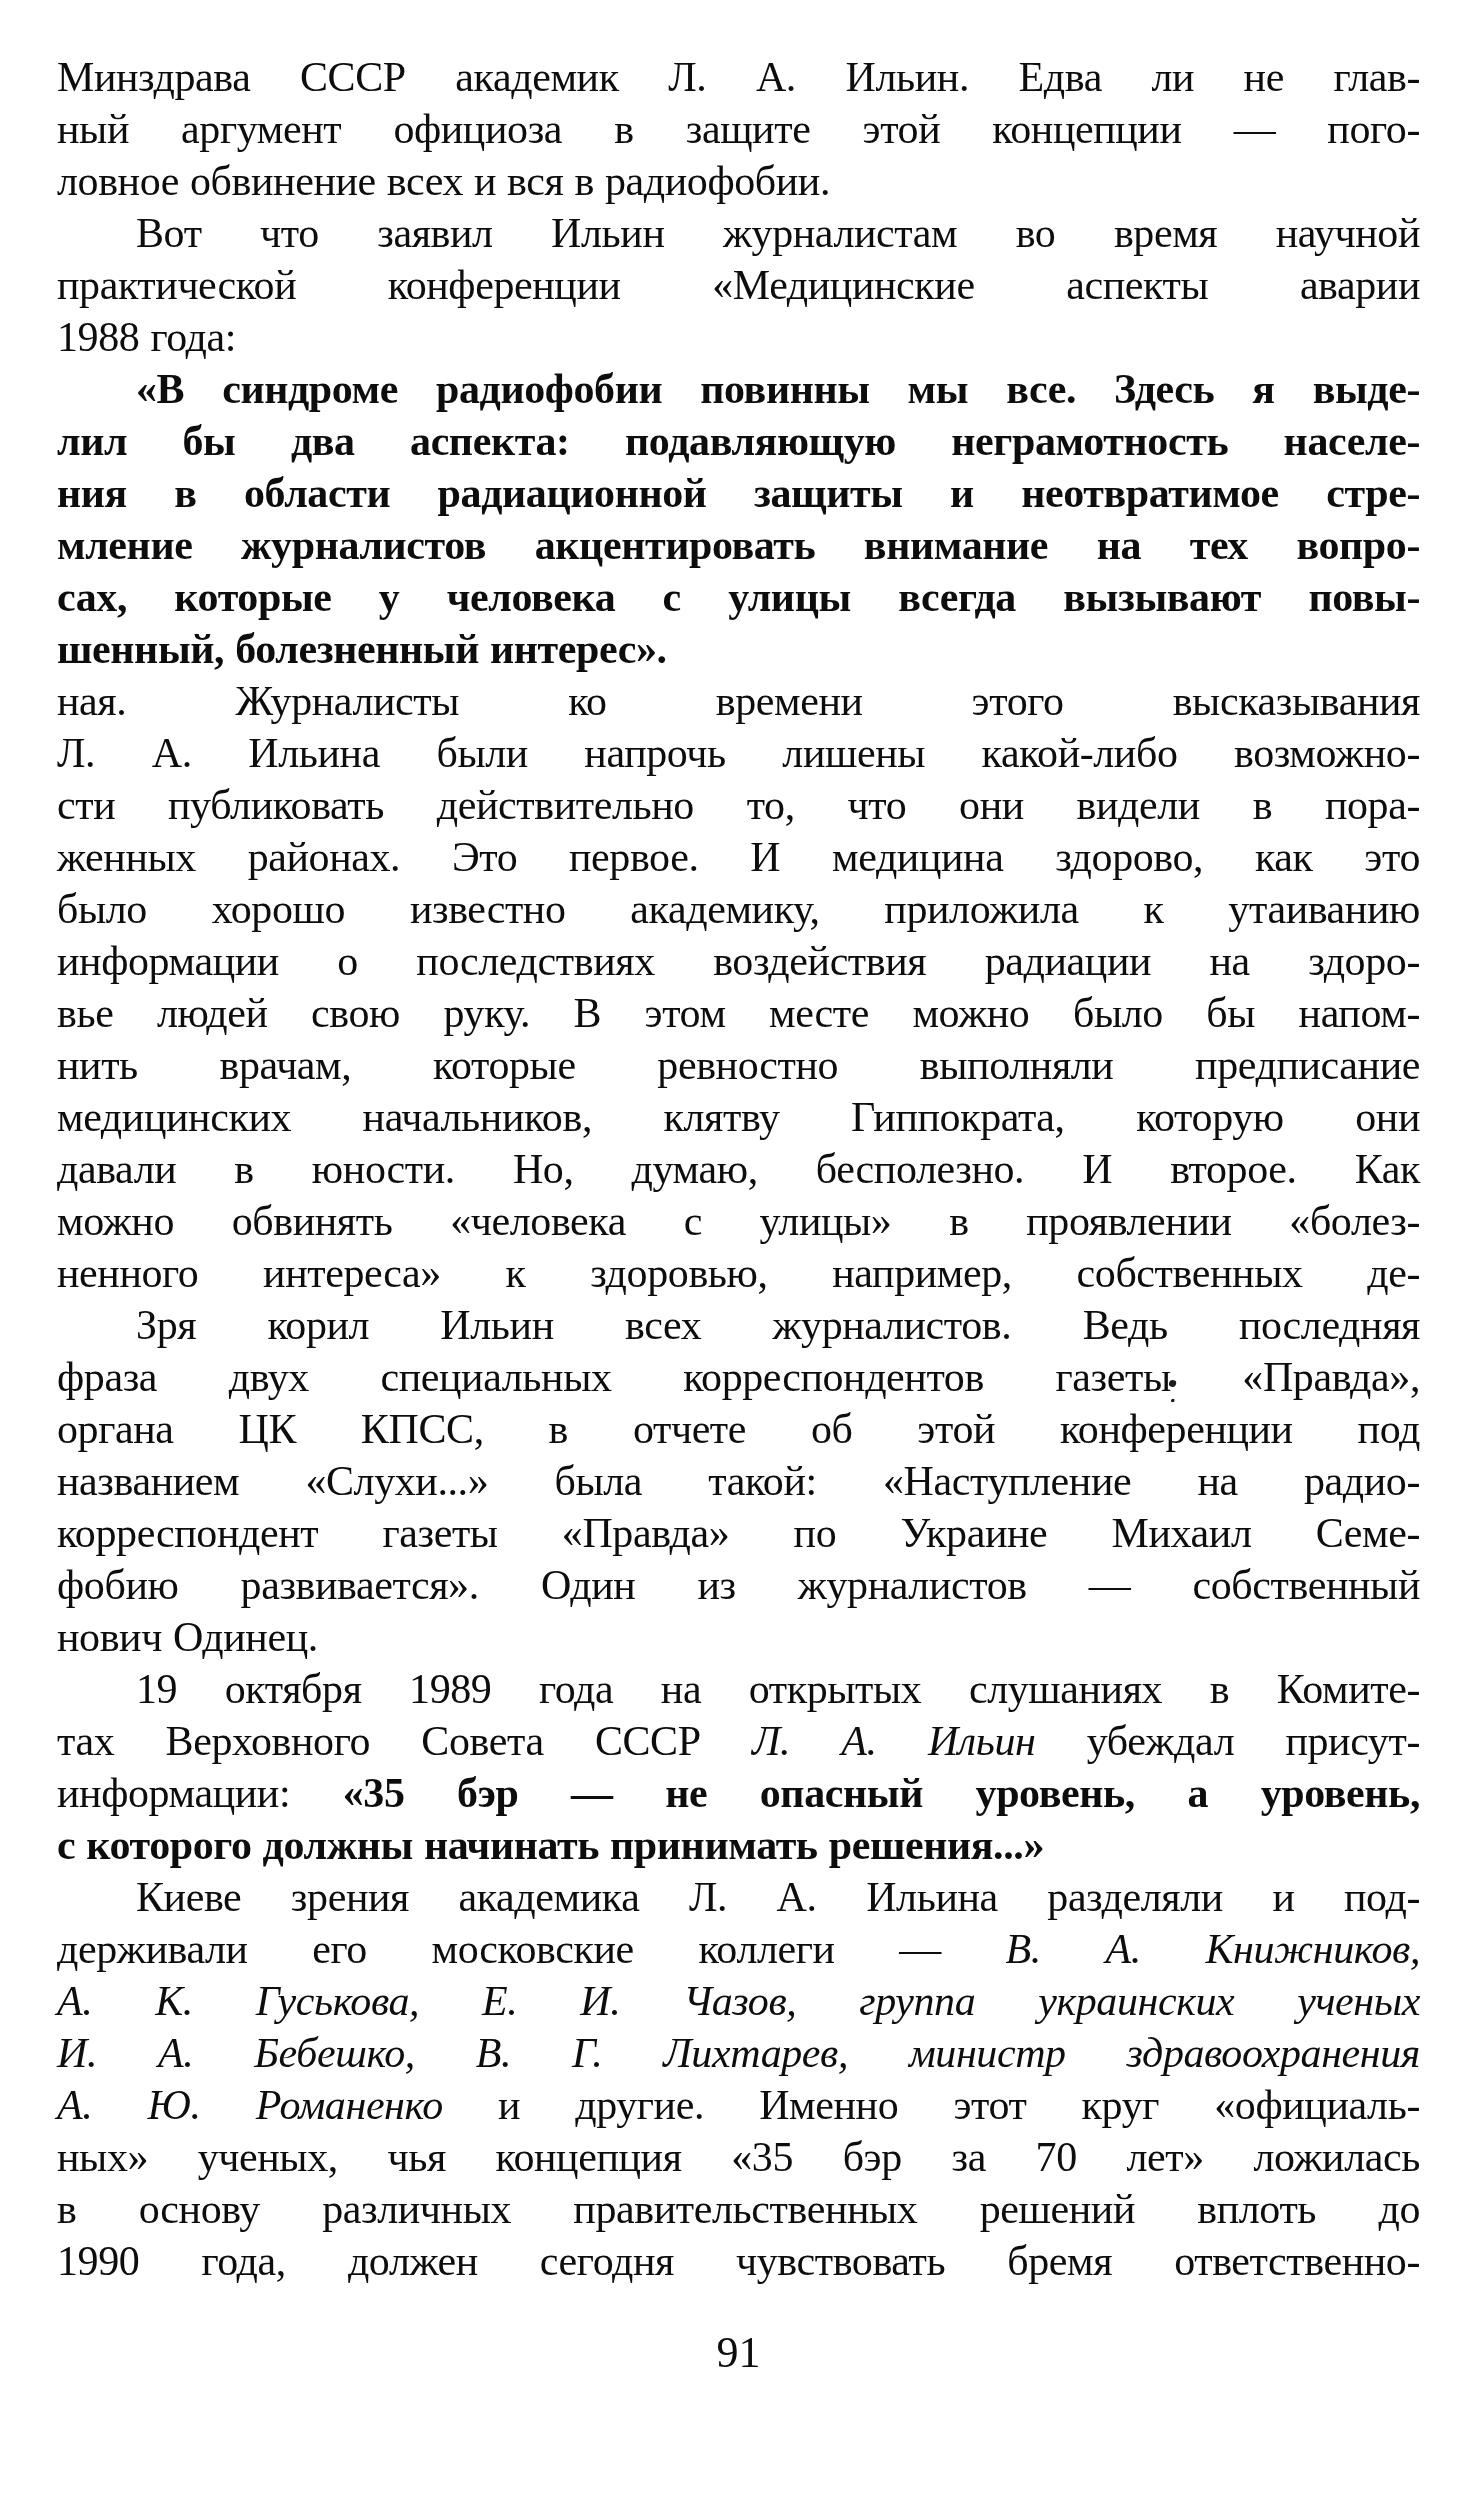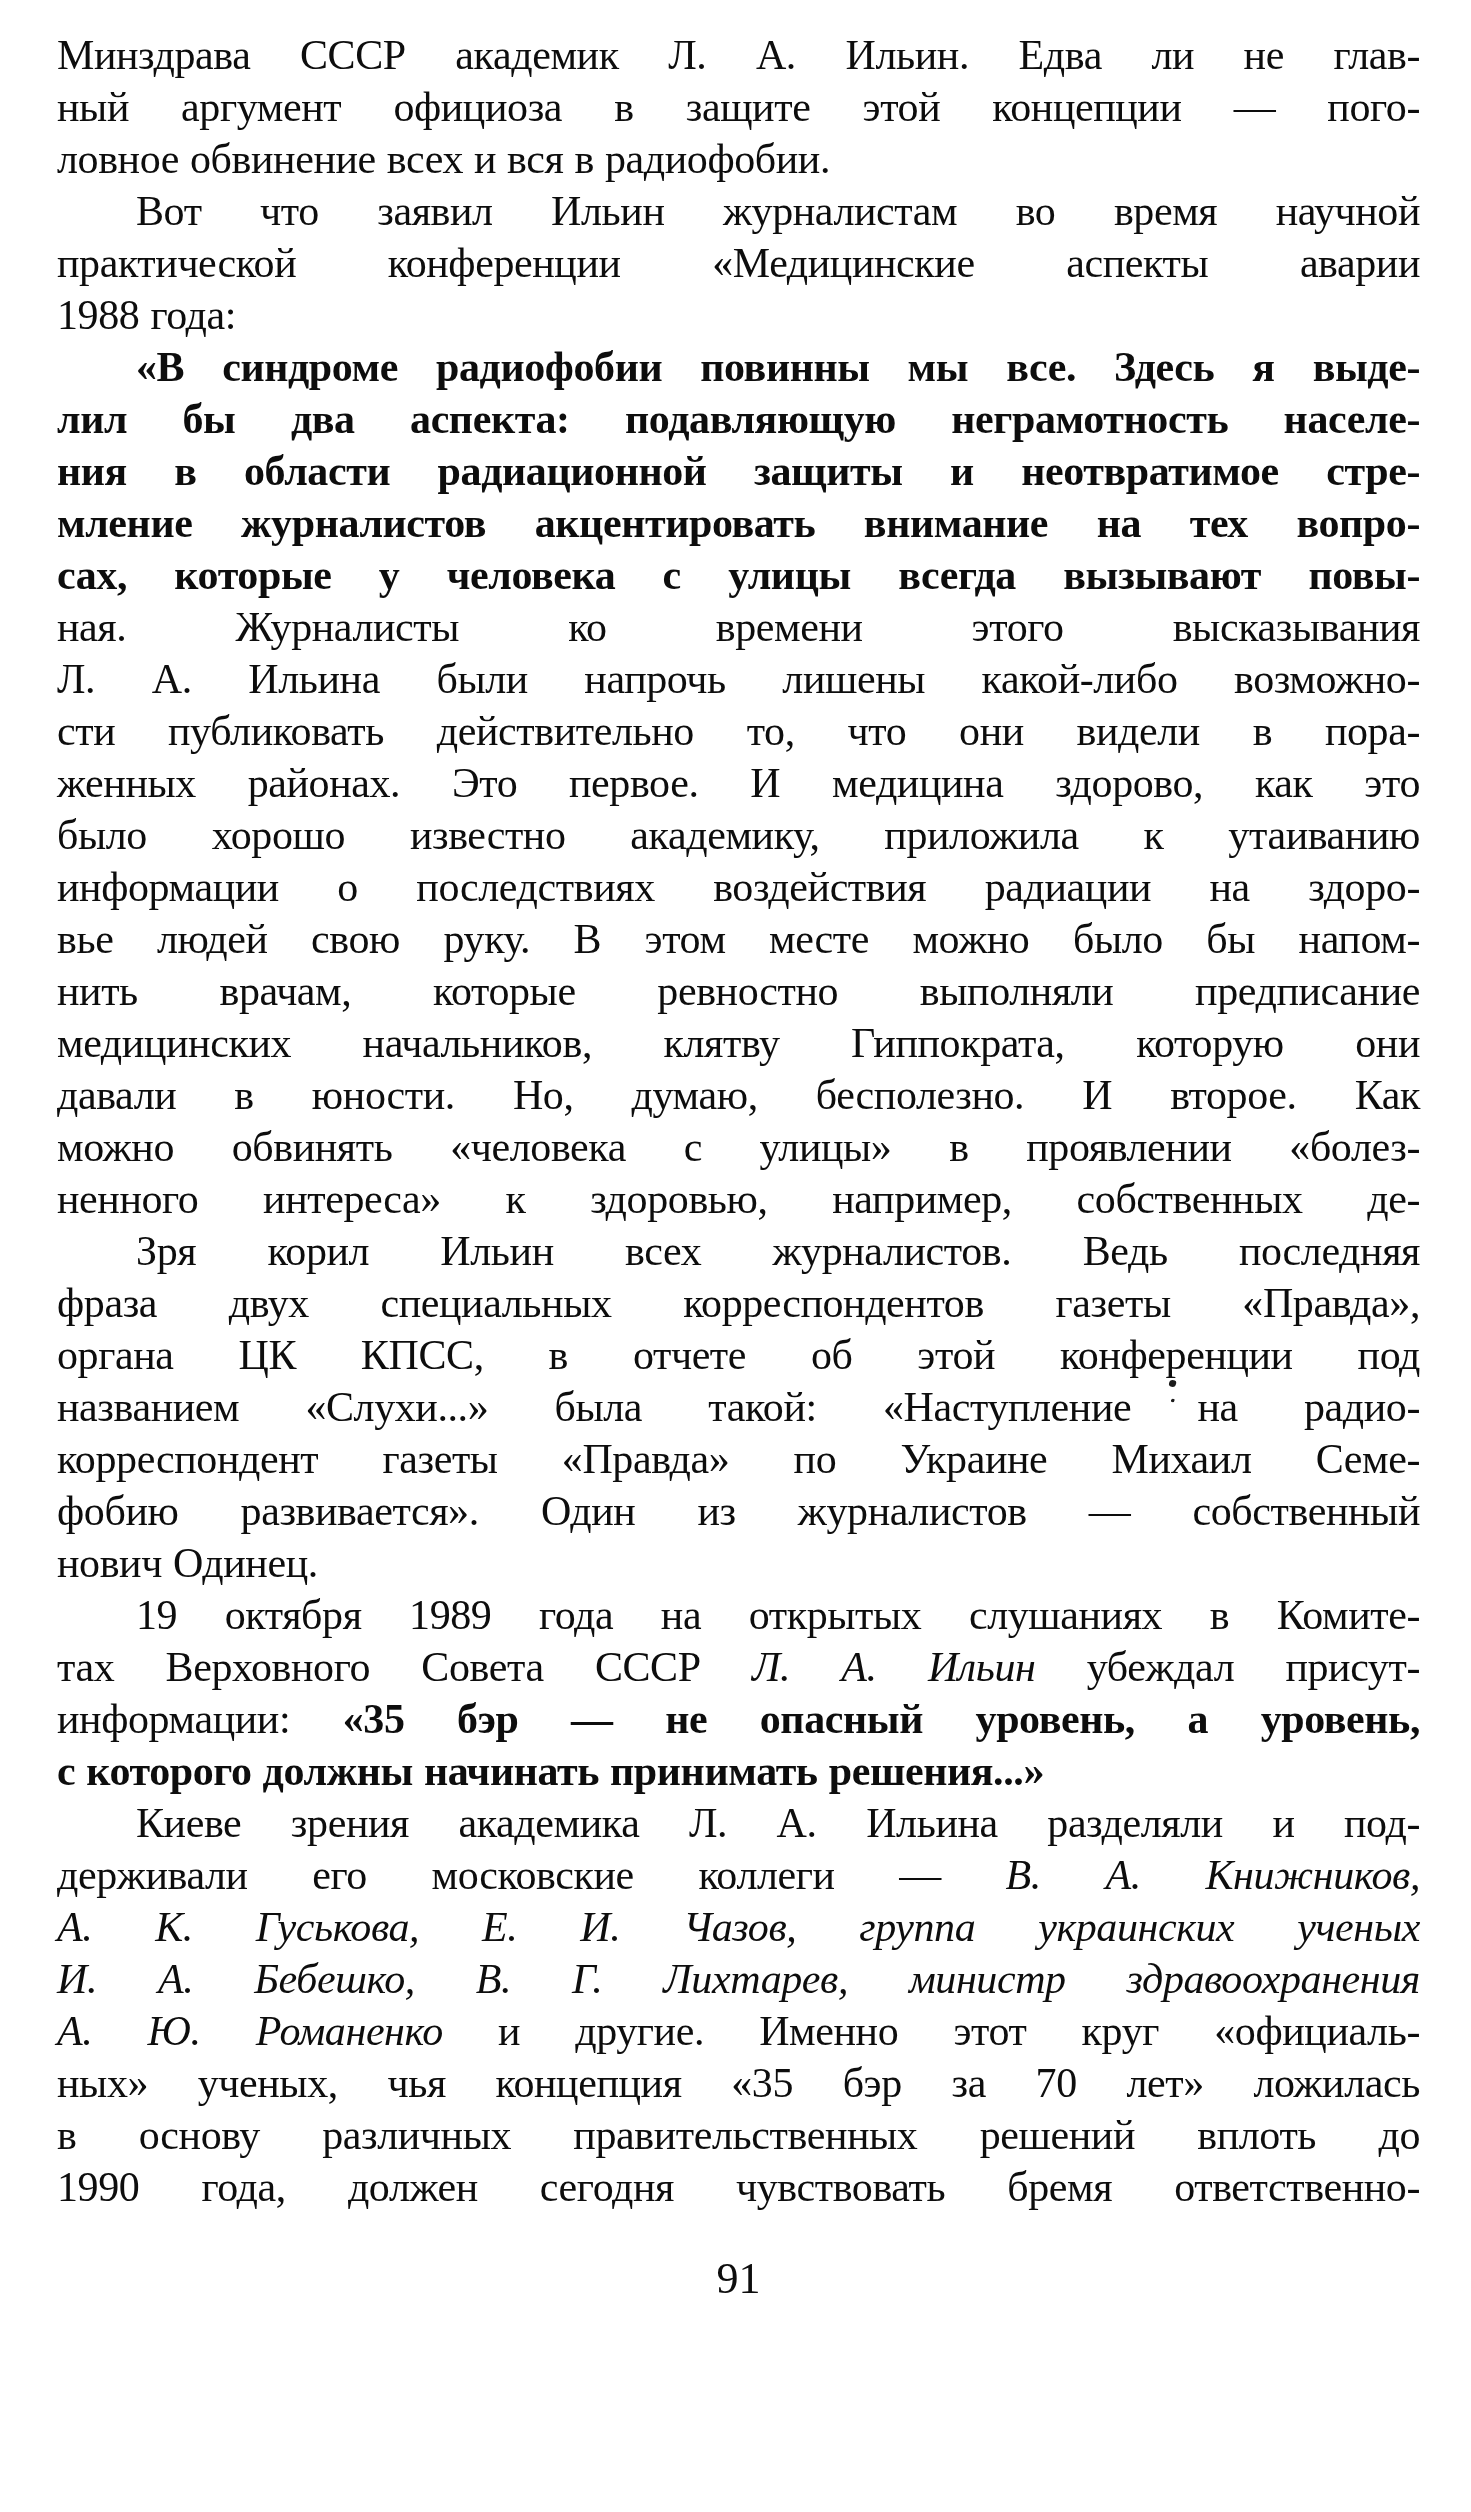--- a/index.html
+++ b/index.html
@@ -17,20 +17,21 @@
   .page {
     position: relative;
     width: 1472px;
     height: 2512px;
     box-sizing: border-box;
     padding: 29px 52px 0 57px;
     background: #ffffff;
   }
   .text-block {
     width: 100%;
+    margin-top: 22px;
   }
   .line {
     font-size: 42px;
     line-height: 52px;
     letter-spacing: -0.4px;
     word-spacing: 0.9px;
     text-align: justify;
     text-align-last: justify;
     text-justify: inter-word;
     white-space: normal;
@@ -78,20 +79,21 @@
       <div class="line">ный аргумент официоза в защите этой концепции — пого-</div>
       <div class="line endline">ловное обвинение всех и вся в радиофобии.</div>
       <div class="line indent">Вот что заявил Ильин журналистам во время научной</div>
       <div class="line">практической конференции «Медицинские аспекты аварии</div>
       <div class="line endline">1988 года:</div>
       <div class="line bold indent">«В синдроме радиофобии повинны мы все. Здесь я выде-</div>
       <div class="line bold">лил бы два аспекта: подавляющую неграмотность населе-</div>
       <div class="line bold">ния в области радиационной защиты и неотвратимое стре-</div>
       <div class="line bold">мление журналистов акцентировать внимание на тех вопро-</div>
       <div class="line bold">сах, которые у человека с улицы всегда вызывают повы-</div>
+      <div class="line bold endline">шенный, болезненный интерес».</div>
       <div class="line">ная. Журналисты ко времени этого высказывания</div>
       <div class="line">Л. А. Ильина были напрочь лишены какой-либо возможно-</div>
       <div class="line">сти публиковать действительно то, что они видели в пора-</div>
       <div class="line">женных районах. Это первое. И медицина здорово, как это</div>
       <div class="line">было хорошо известно академику, приложила к утаиванию</div>
       <div class="line">информации о последствиях воздействия радиации на здоро-</div>
       <div class="line">вье людей свою руку. В этом месте можно было бы напом-</div>
       <div class="line">нить врачам, которые ревностно выполняли предписание</div>
       <div class="line">медицинских начальников, клятву Гиппократа, которую они</div>
       <div class="line">давали в юности. Но, думаю, бесполезно. И второе. Как</div>

